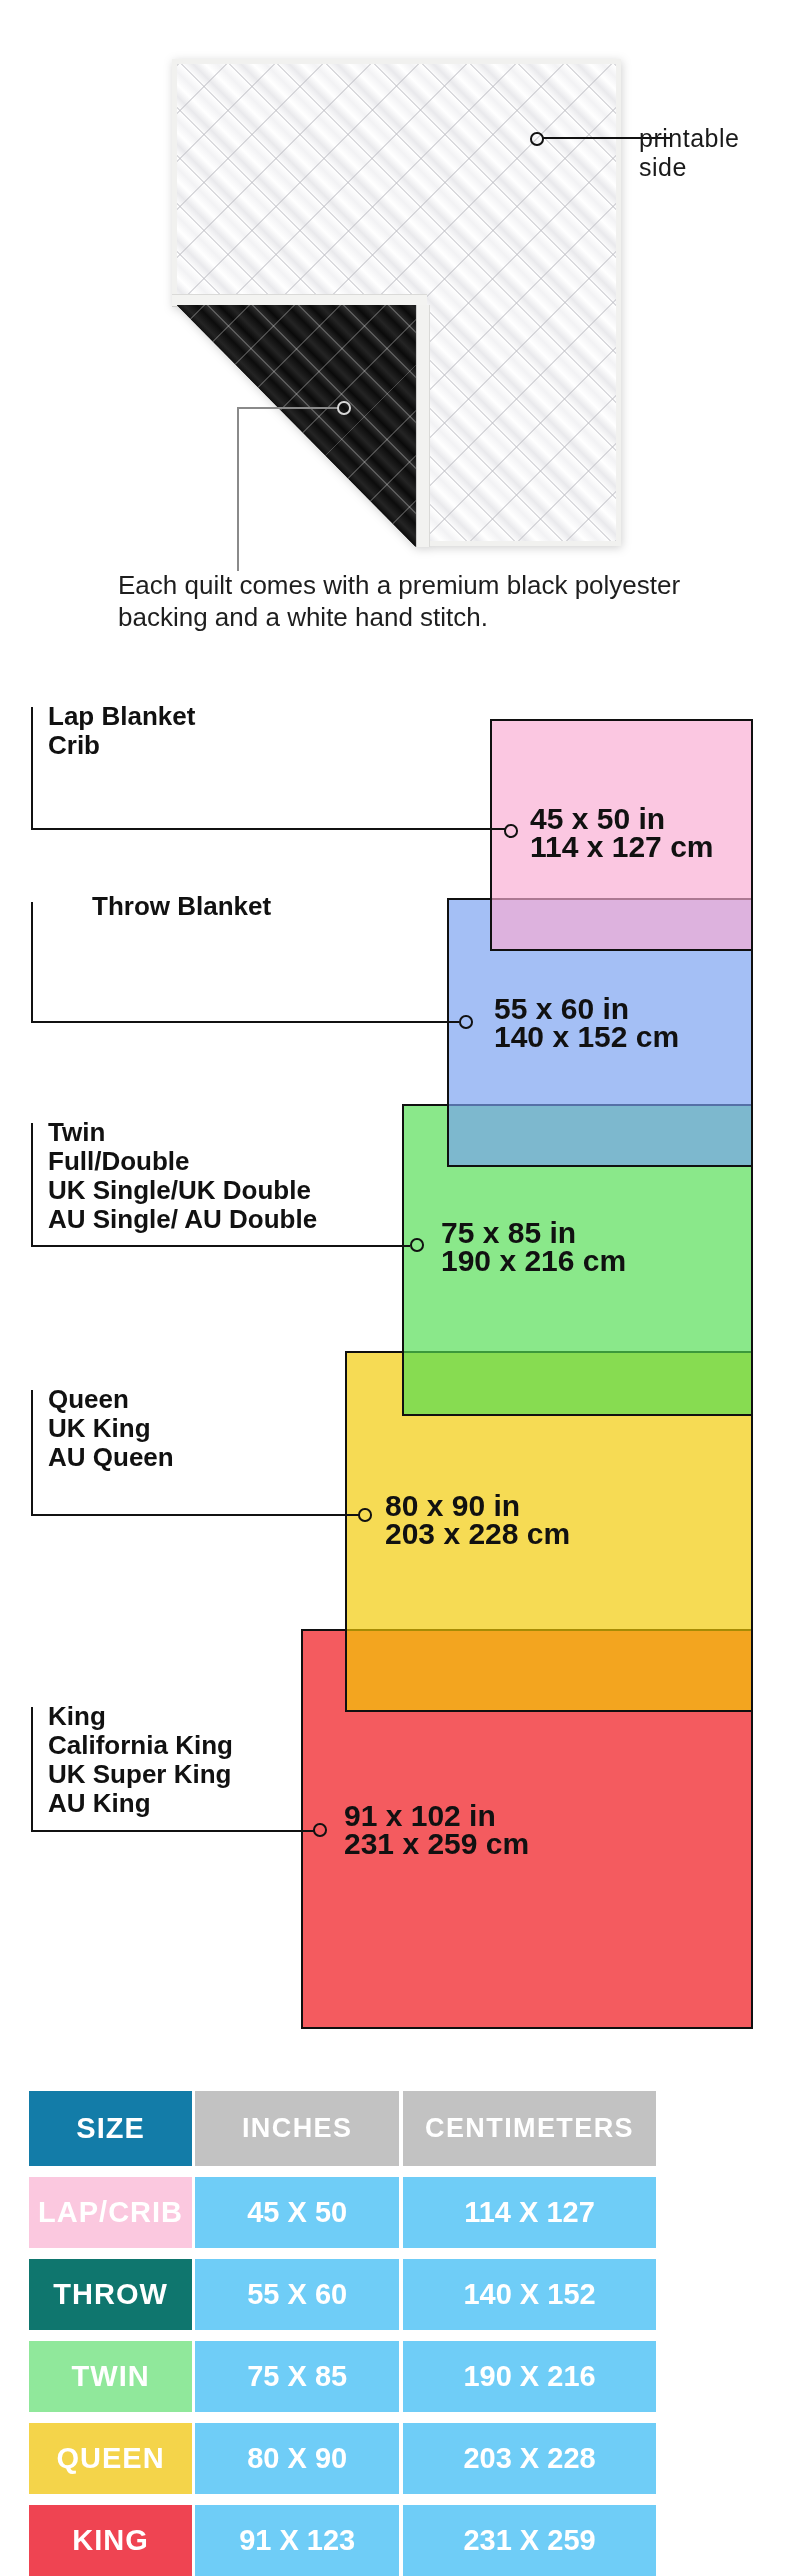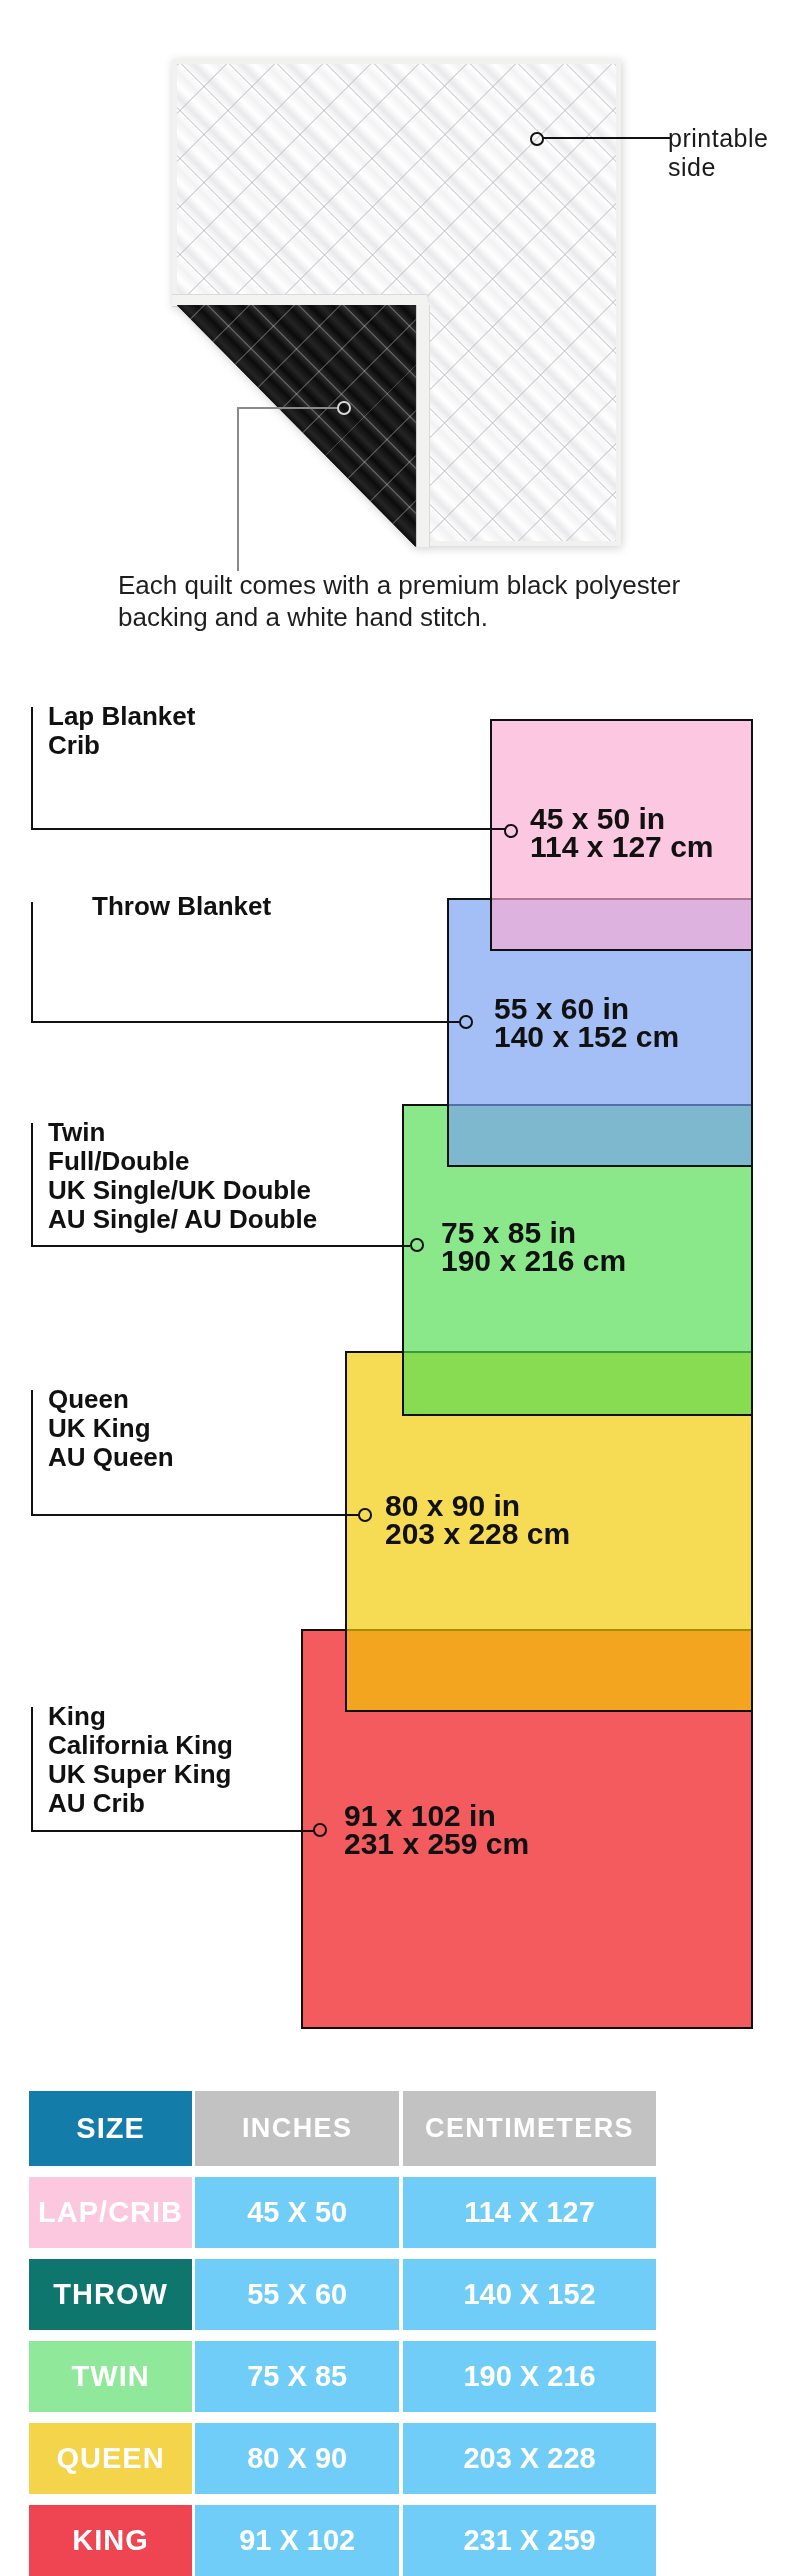--- a/index.html
+++ b/index.html
@@ -32,21 +32,21 @@
       repeating-linear-gradient(-45deg, rgba(255,255,255,.22) 0 1.4px, transparent 1.4px 32px),
       repeating-linear-gradient(45deg, #2e2e2e 0, #0a0a0a 8.6px, #242424 16px, #0c0c0c 25px, #2e2e2e 32px);
   }
   .quilt-binding-v{left:244px;top:246px;width:11.5px;height:242px;background:#f2f2f0;border-left:1px solid #cfcfcd;border-right:1px solid #dadad8;}
 
   .callout-dot{width:9.6px;height:9.6px;border-radius:50%;border:2.9px solid #111;background:transparent;}
   .dot-gray{border-color:#d8d8d8;}
   .line{background:#111;}
   .line-gray{background:#8a8a8a;}
 
-  .printable-text{left:668px;top:124px;font-size:25px;line-height:29px;color:#1a1a1a;letter-spacing:0.5px;}
+  .printable-text{left:639px;top:124px;font-size:25px;line-height:29px;color:#1a1a1a;letter-spacing:0.5px;}
   .caption{left:118px;top:569px;font-size:26px;line-height:32px;color:#1e1e1e;font-weight:500;}
 
   
   .szgroup{display:contents;}
   .rect{box-sizing:border-box;border:2.9px solid #101010;}
   .rect-lap   {left:490px;top:719px;width:263px;height:232px;background:rgba(249,172,210,.67);z-index:54;}
   .rect-throw {left:447px;top:898px;width:306px;height:269px;background:rgba(120,160,240,.67);z-index:53;}
   .rect-twin  {left:402px;top:1104px;width:351px;height:312px;background:rgba(80,220,80,.67);z-index:52;}
   .rect-queen {left:345px;top:1351px;width:408px;height:361px;background:rgba(242,202,0,.67);z-index:51;}
   .rect-king  {left:301px;top:1629px;width:452px;height:400px;background:rgba(238,10,16,.67);z-index:50;}
@@ -180,21 +180,21 @@
       <div>203 x 228 cm</div>
     </div>
   </div>
 
   
   <div class="szgroup">
     <div class="abs size-label lbl-king">
       <div>King</div>
       <div>California King</div>
       <div>UK Super King</div>
-      <div>AU Crib</div>
+      <div>AU King</div>
     </div>
     <div class="abs vline line v-king"></div>
     <div class="abs hline line h-king"></div>
     <div class="abs rect rect-king"></div>
     <div class="abs callout-dot d-king"></div>
     <div class="abs dims dims-king">
       <div>91 x 102 in</div>
       <div>231 x 259 cm</div>
     </div>
   </div>
@@ -221,19 +221,19 @@
       <div class="tcell c2 val">75 X 85</div>
       <div class="tcell c3 val">190 X 216</div>
     </div>
     <div class="trow">
       <div class="tcell c1 lbl-cell bg-queenrow">QUEEN</div>
       <div class="tcell c2 val">80 X 90</div>
       <div class="tcell c3 val">203 X 228</div>
     </div>
     <div class="trow">
       <div class="tcell c1 lbl-cell bg-kingrow">KING</div>
-      <div class="tcell c2 val">91 X 102</div>
+      <div class="tcell c2 val">91 X 123</div>
       <div class="tcell c3 val">231 X 259</div>
     </div>
   </div>
 
 </div>
 
 
 </body></html>

